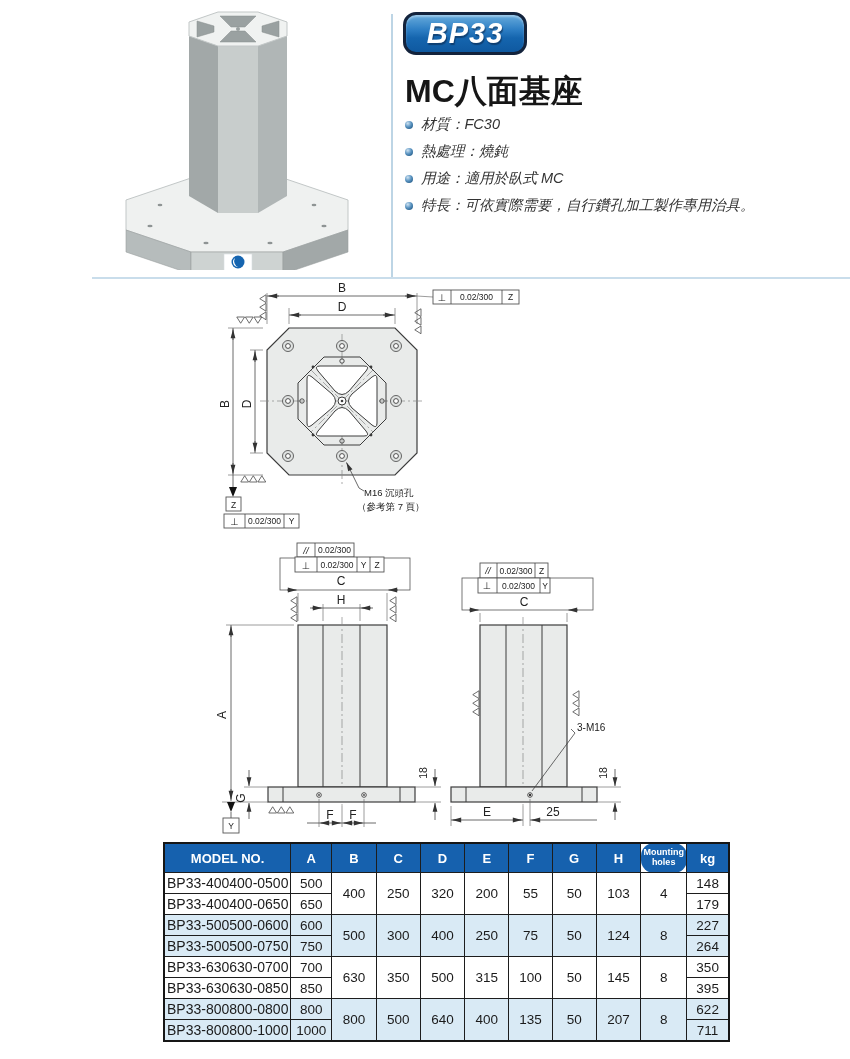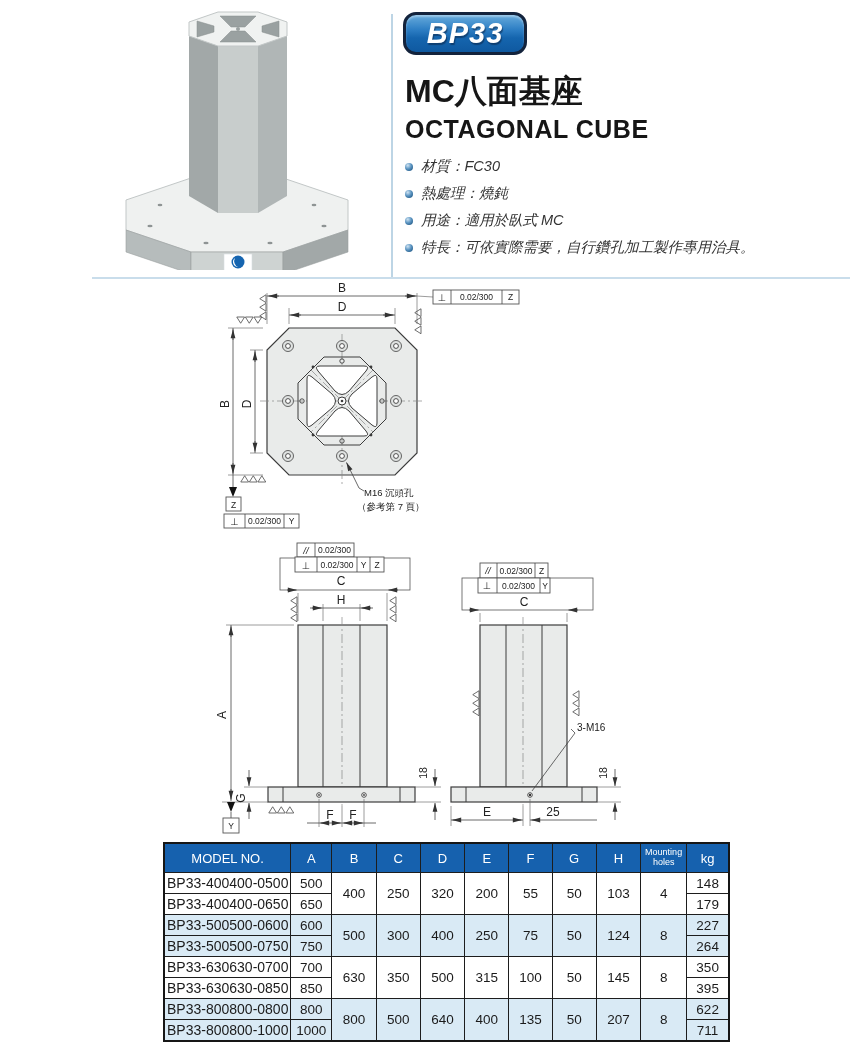--- a/index.html
+++ b/index.html
@@ -32,23 +32,23 @@
   .ext{stroke:#666;stroke-width:.65;fill:none;}
   .cl{stroke:#888;stroke-width:.7;fill:none;stroke-dasharray:9 3 2 3;}
   .tbox{fill:#fff;stroke:#555;stroke-width:.9;}
   .lbl{font-size:12px;text-anchor:middle;}
   .lbl-s{font-size:10.5px;text-anchor:middle;}
   .tol{font-size:8.5px;text-anchor:middle;}
   .tolsym{font-size:9.5px;text-anchor:middle;}
   
   .spec-table{position:absolute;left:163px;top:842px;width:567px;border-collapse:collapse;
               table-layout:fixed;border:2px solid #161616;}
-  .spec-table th{background:#1661ae;color:#fff;font-size:13px;font-weight:normal;
+  .spec-table th{background:#1661ae;color:#fff;font-size:13px;font-weight:bold;
                  border:1px solid #1d1d1d;height:28px;padding:0 1px;}
-  .spec-table th.mh{font-size:9px;line-height:1.1;}
+  .spec-table th.mh{font-size:9px;line-height:1.1;border-radius:13px;}
   .spec-table td{border:1px solid #1d1d1d;height:20px;text-align:center;
                  font-size:13.5px;color:#1b1b1b;padding:0 2px;white-space:nowrap;}
   .spec-table td.model{font-size:14px;}
   .spec-table tr.alt td{background:#d9eaf5;}
   .spec-table tr.plain td{background:#ffffff;}
 </style>
 </head>
 <body>
 
 <div class="page">
@@ -91,21 +91,20 @@
     </g>
   </svg>
 
   <div class="vdivider"></div>
 
   <div class="info">
     <div class="badge">
       <span>BP33</span>
     </div>
     <div class="title-zh">MC八面基座</div>
-    <div class="title-en">OCTAGONAL CUBE</div>
     <ul class="specs">
       <li>
           <span class="dot"></span>
           <span>材質：FC30</span>
         </li>
       <li>
           <span class="dot"></span>
           <span>熱處理：燒鈍</span>
         </li>
       <li>

